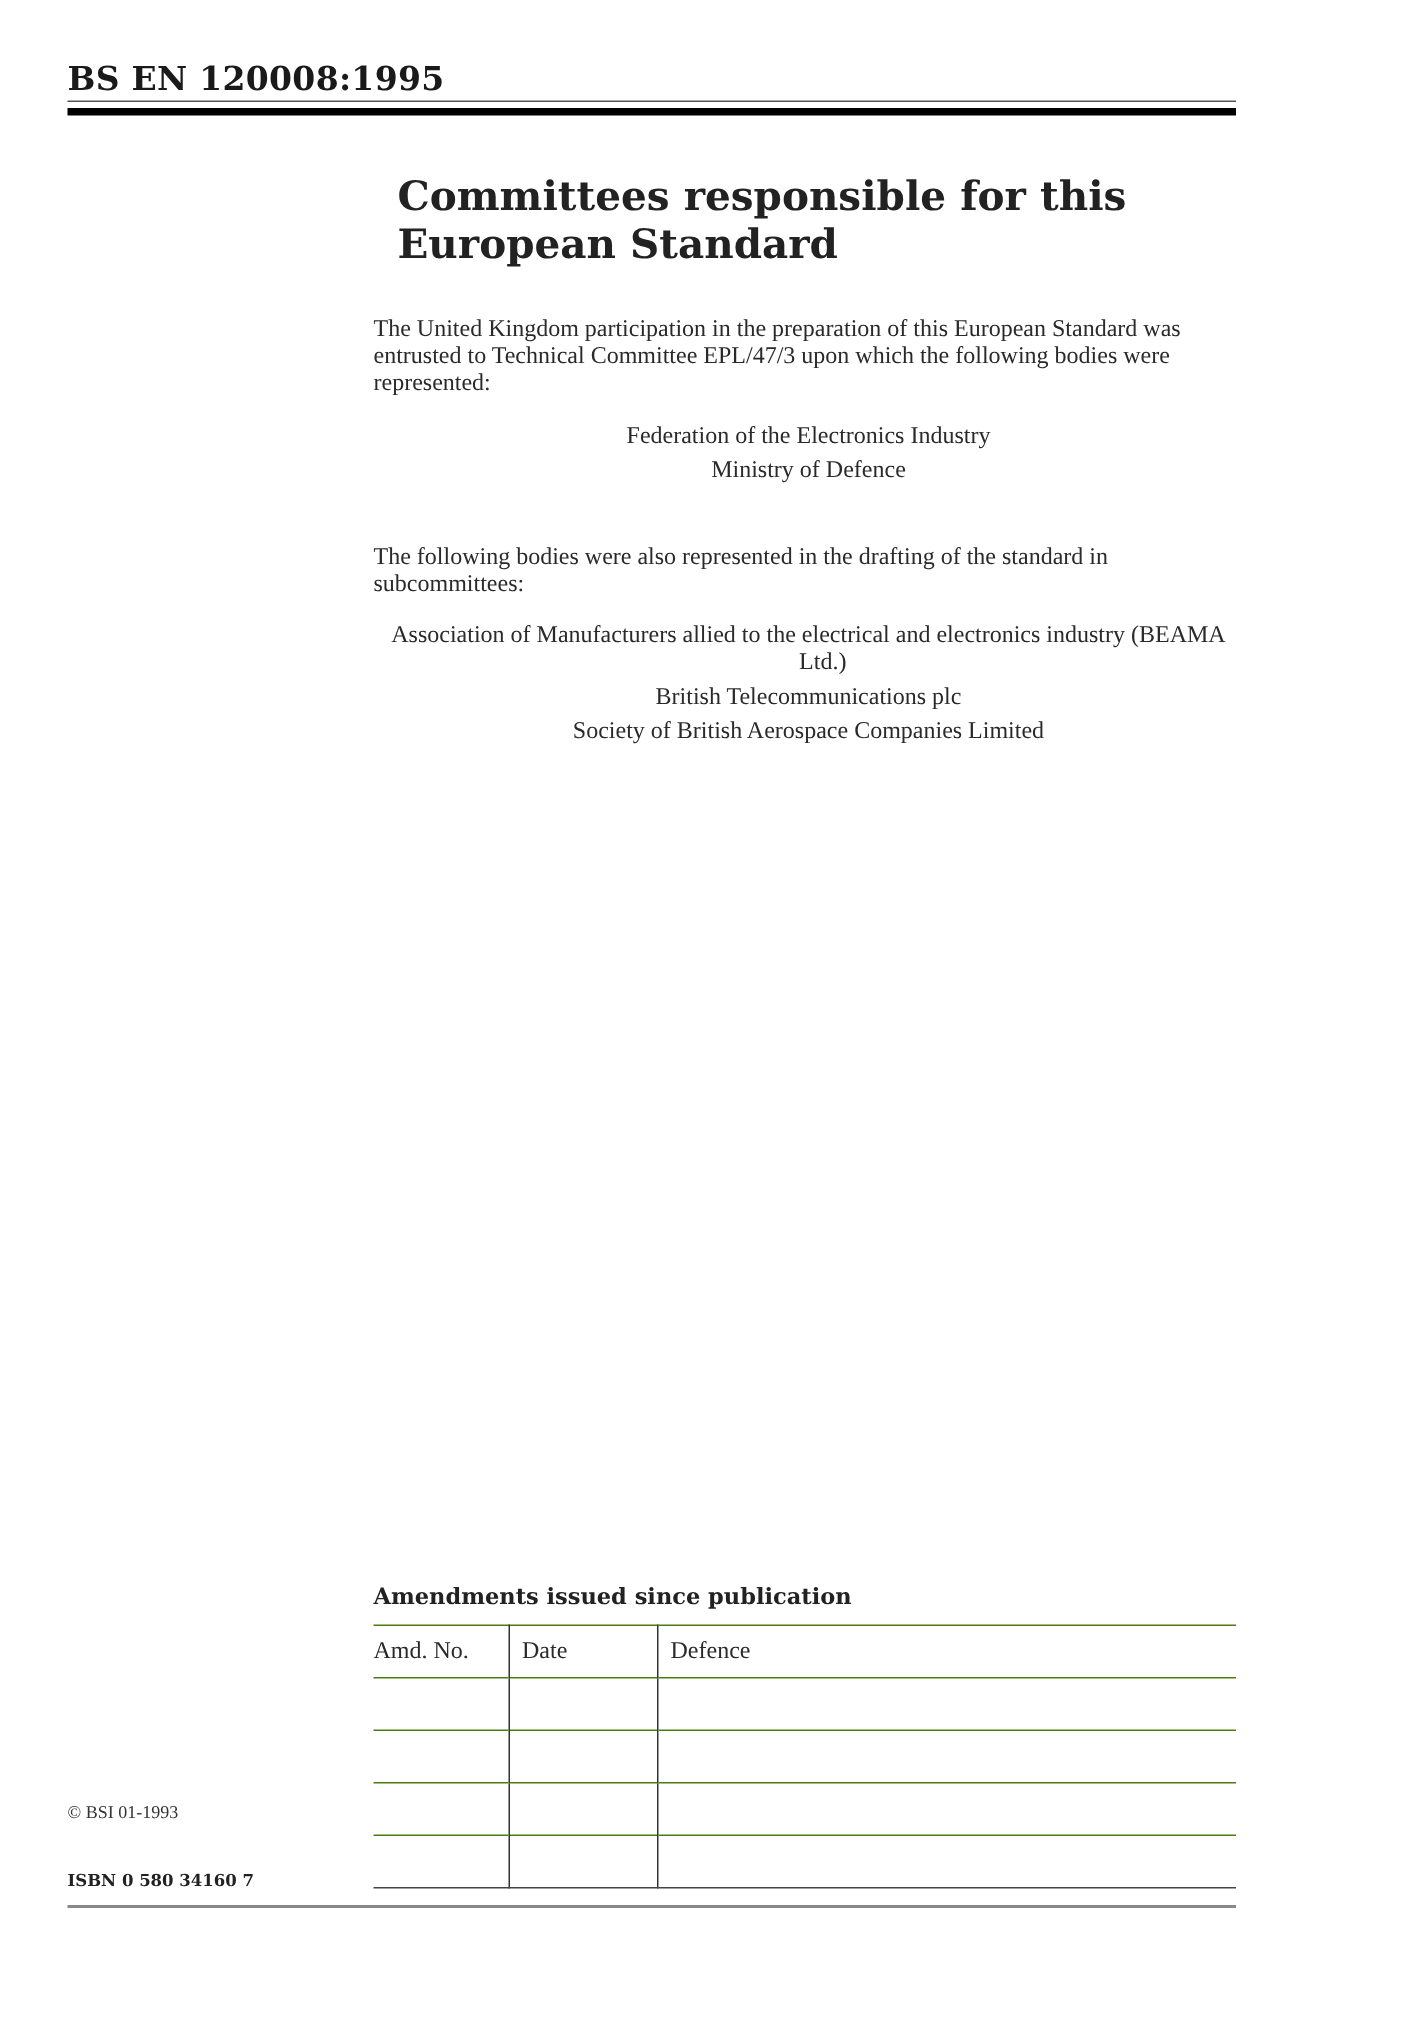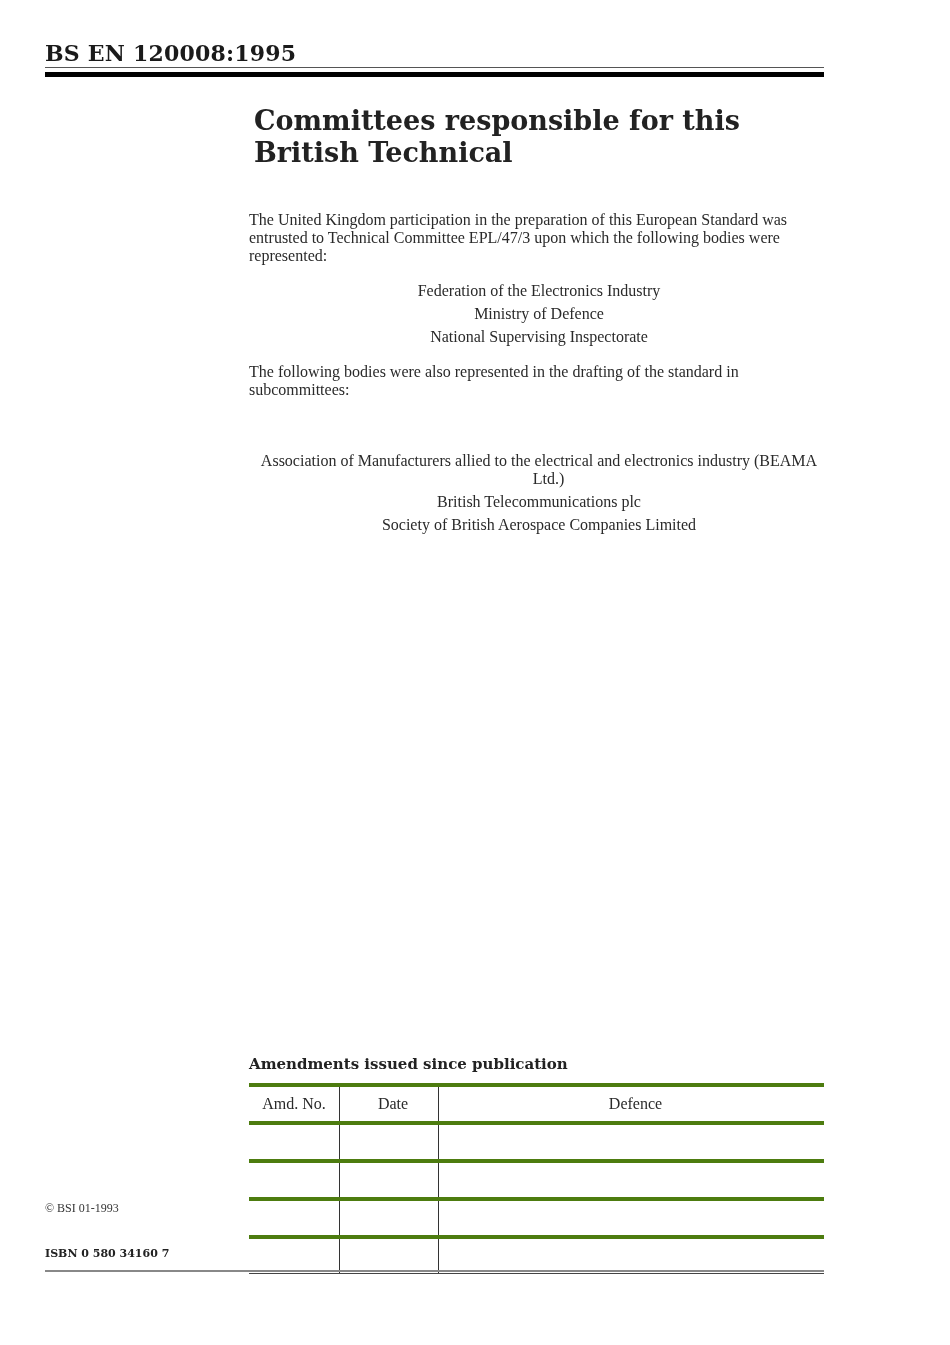--- a/index.html
+++ b/index.html
@@ -18,33 +18,33 @@
     .main-title {
       position: absolute; left: 249px; top: 100px; width: 580px;
       font-family: "DejaVu Serif", serif; font-weight: bold; font-size: 27px; line-height: 32px;
       color: #222;
     }
     .body-text {
       position: absolute; left: 249px; width: 580px;
       font-family: "Liberation Serif", serif; font-size: 16px; line-height: 18px; color: #2a2a2a;
     }
     .list-item { font-family: "Liberation Serif", serif; font-size: 16px; line-height: 18px; margin-bottom: 5px; color: #2a2a2a; text-align: center; }
-    .hang { padding-left: 19px; text-indent: -19px; margin-top: 37px; }
+    .hang { padding-left: 19px; text-indent: -19px; }
     .amend-heading {
       position: absolute; left: 249px; top: 1055px;
       font-family: "DejaVu Serif", serif; font-weight: bold; font-size: 15px; color: #222;
     }
     table.amend {
       position: absolute; left: 249px; top: 1083px; width: 575px;
       border-collapse: collapse;
       font-family: "Liberation Serif", serif; font-size: 16px; color: #2a2a2a;
     }
     table.amend th, table.amend td {
-      height: 34px; border-top: 4px solid #4d7c0f; padding: 0 0 0 0;
-      text-align: center; font-weight: normal; vertical-align: middle;
+      height: 34px; border-top: 1px solid #4d7c0f; padding: 0 0 0 0;
+      text-align: left; font-weight: normal; vertical-align: middle;
     }
     table.amend tr:last-child td { border-bottom: 1px solid #444; }
     table.amend .c1 { width: 90px; border-right: 1px solid #333; }
     table.amend .c2 { width: 90px; border-right: 1px solid #333; padding-left: 8px; }
     table.amend .c3 { padding-left: 8px; }
     .copyright {
       position: absolute; left: 45px; top: 1201px;
       font-family: "Liberation Serif", serif; font-size: 12px; color: #333;
     }
     .isbn {
@@ -55,31 +55,30 @@
   </style>
 </head>
 <body>
 
 <div>
   <div class="header-title">BS EN 120008:1995</div>
   <div class="rule-thin"></div>
   <div class="rule-thick"></div>
 </div>
 
-<h1 class="main-title" style="margin:5px;">
+<h1 class="main-title" style="margin:16px;">
   <span>Committees responsible for this</span><br>
-  <span>British Technical</span>
+  <span>European Standard</span>
 </h1>
 
 <div class="body-text" style="top:211px;">The United Kingdom participation in the preparation of this European Standard was entrusted to Technical Committee EPL/47/3 upon which the following bodies were represented:</div>
 
 <div class="body-text" style="top:282px;">
   <div class="list-item">Federation of the Electronics Industry</div>
   <div class="list-item">Ministry of Defence</div>
-  <div class="list-item">National Supervising Inspectorate</div>
 </div>
 
 <div class="body-text" style="top:363px;">The following bodies were also represented in the drafting of the standard in subcommittees:</div>
 
 <div class="body-text" style="top:415px;">
   <div class="list-item hang">Association of Manufacturers allied to the electrical and electronics industry (BEAMA Ltd.)</div>
   <div class="list-item">British Telecommunications plc</div>
   <div class="list-item">Society of British Aerospace Companies Limited</div>
 </div>
 

